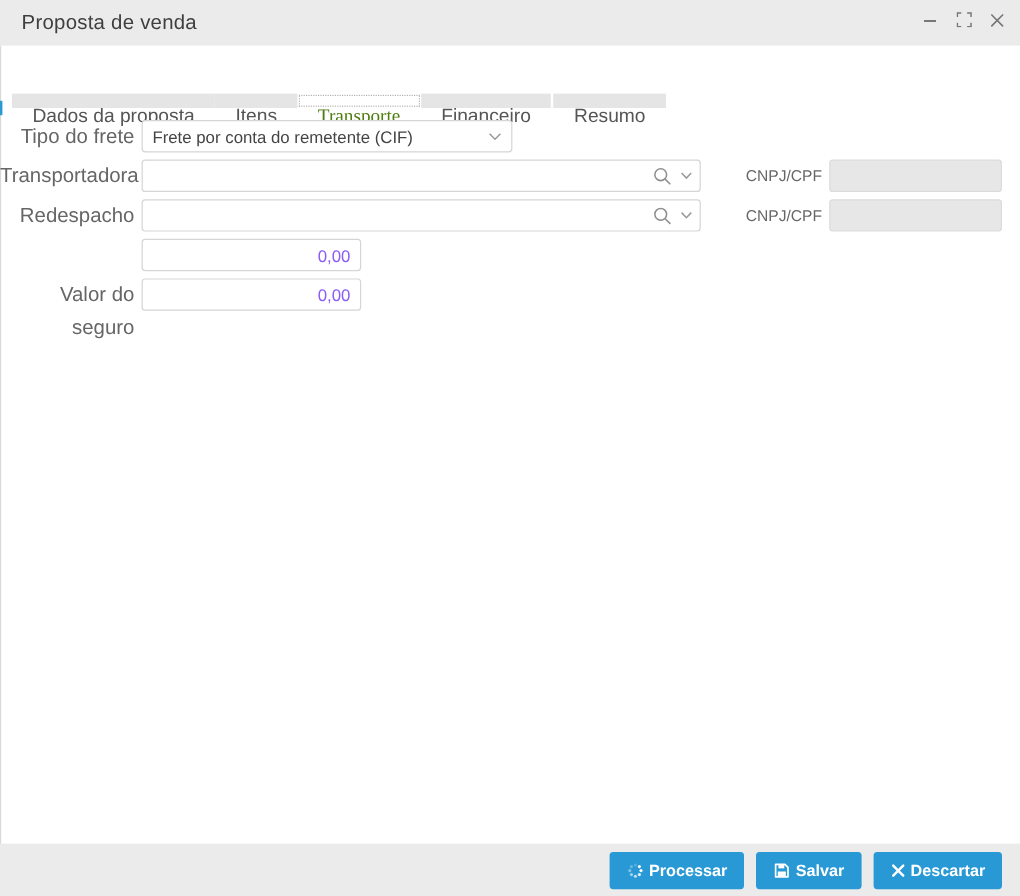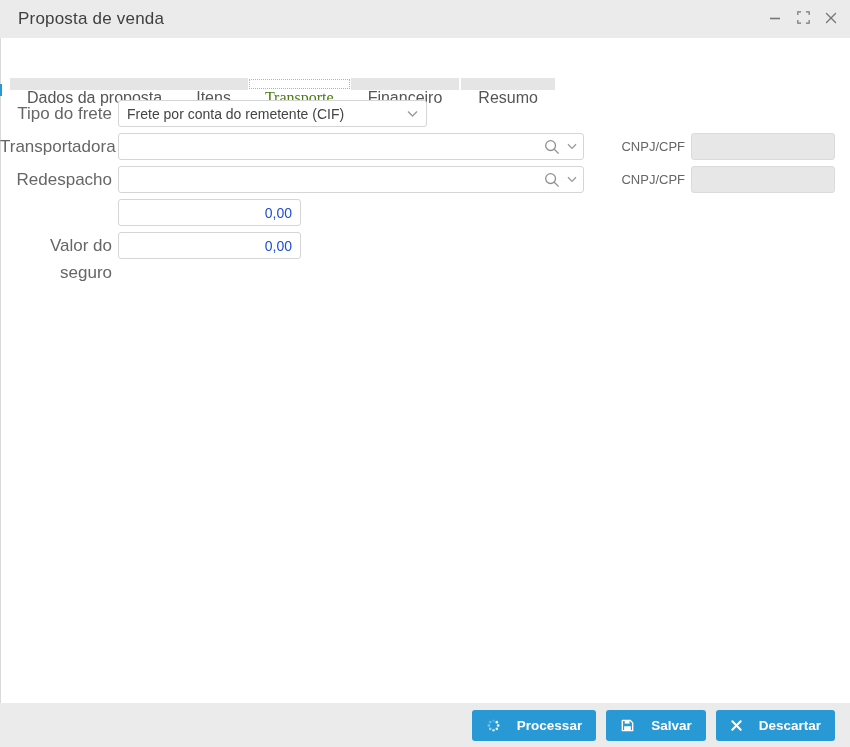--- a/index.html
+++ b/index.html
@@ -71,34 +71,34 @@
     line-height: 27px; text-align: right; font-size: 13px; color: #666;
   }
   .doc-input {
     position: absolute; left: 691px; top: 0; width: 144px; height: 27px;
     background: #e7e7e7; border: 1px solid #dbdbdb; border-radius: 3px;
     font-size: 14px; color: #666; padding: 0 8px; font-family: inherit;
   }
   .money-input {
     position: absolute; left: 118px; top: 0; width: 183px; height: 27px;
     border: 1px solid #d5d5d5; border-radius: 3px;
-    font-size: 14px; color: #1d4ed8; text-align: right; padding: 0 8px;
+    font-size: 14px; color: #8b5cf6; text-align: right; padding: 0 8px;
     outline: none; font-family: inherit;
   }
 
   
   .footer {
     position: absolute; left: 0; right: 0; bottom: 0; height: 44px;
     background: #ebebeb;
     display: flex; align-items: center; justify-content: flex-end;
     gap: 10px; padding-right: 15px;
   }
   .btn {
     height: 31px; background: #2899d5; color: #fff; border: none;
-    border-radius: 3px; display: inline-flex; align-items: center; gap: 16px;
+    border-radius: 3px; display: inline-flex; align-items: center; gap: 4px;
     padding: 0 14px; font-size: 13.5px; font-weight: bold; cursor: pointer;
     font-family: inherit;
   }
   .btn svg { display: block; }
 
   
   .left-edge {
     position: absolute; left: 0; top: 38px; bottom: 0; width: 1px;
     background: #d9d9d9;
   }

